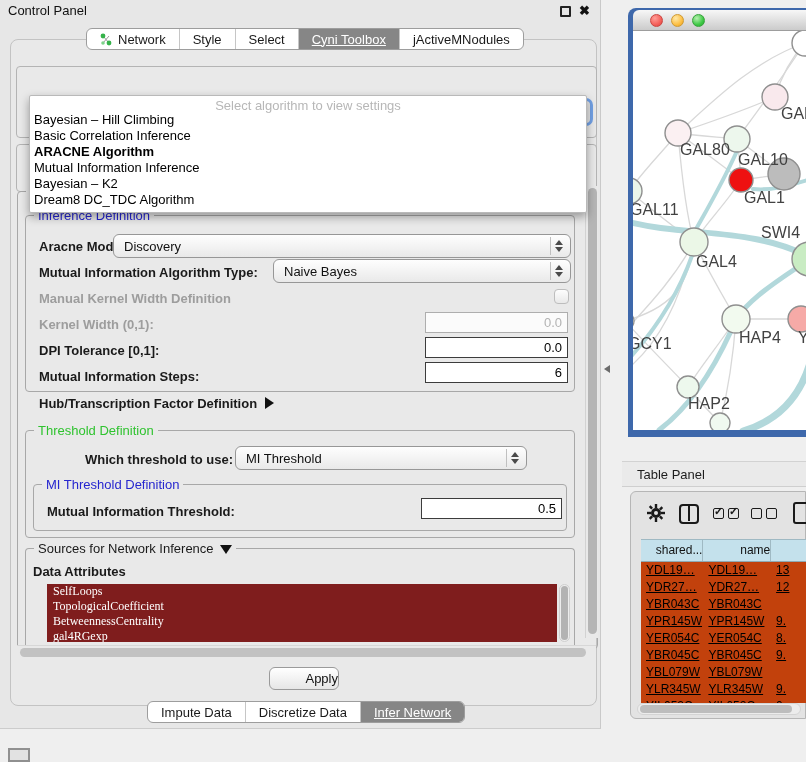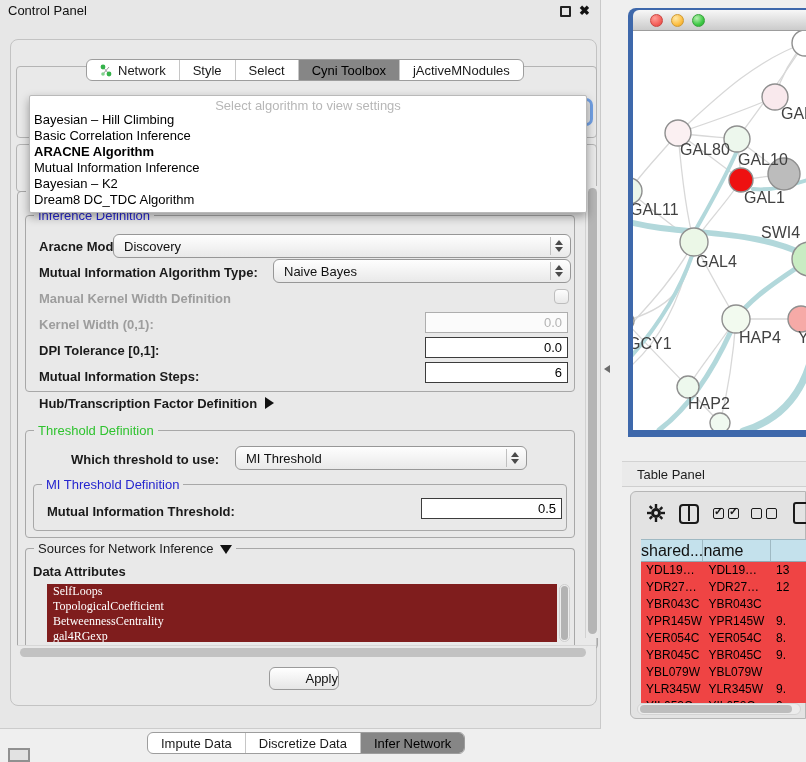--- a/index.html
+++ b/index.html
@@ -11,25 +11,25 @@
   .control-panel { position:absolute; left:0; top:8; width:601px; height:729px;
     background:#e7e7e7; border-right:1px solid #c9c9c9; border-bottom:1px solid #cccccc; }
   .cp-titlebar { position:absolute; left:0; top:0; width:100%; height:22px; }
   .cp-title { position:absolute; left:8px; top:3px; font-size:13px; color:#111; }
   .float-icon { position:absolute; left:560px; top:6px; width:11px; height:11px;
     border:2px solid #222; border-radius:1px; }
   .close-icon { position:absolute; left:579px; top:3px; font-size:13px; font-weight:bold; color:#111; }
 
   
   .seg-bar { position:absolute; display:flex; height:22px; background:#ffffff;
-    border:1px solid #9d9d9d; border-radius:6px; overflow:hidden; font-size:13px;margin-top:31px; }
+    border:1px solid #9d9d9d; border-radius:6px; overflow:hidden; font-size:13px; }
   .seg { display:flex; align-items:center; gap:5px; padding:0 13px; color:#1a1a1a;
     border-right:1px solid #c6c6c6; white-space:nowrap; }
   .seg:last-child { border-right:none; }
-  .seg.selected { background:#868686; color:#000000; }
+  .seg.selected { background:#868686; color:#ffffff;text-decoration:underline; }
   .top-tabs { left:86px; top:28px; z-index:6; }
   .bottom-tabs { left:147px; top:701px; z-index:6; }
   .net-tab-icon { width:13px; height:13px; }
 
   .cp-content { position:absolute; left:10px; top:39px; width:587px; height:667px;
     background:#e9e9e9; border:1px solid #c3c3c3; border-radius:8px;padding-left:47px; }
 
   
   .frag-group1 { position:absolute; left:5px; top:26px; width:581px; height:72px;
     border:1px solid #b4b4b4; border-radius:4px; }
@@ -134,23 +134,23 @@
     border:2.5px solid #1a1a1a; border-radius:4px; }
   .cols-icon::after { content:""; position:absolute; left:6.5px; top:0; width:2.5px; height:15px; background:#1a1a1a; }
   .mini-box { position:absolute; width:11px; height:11px; border:1.5px solid #1a1a1a; border-radius:2px; }
   .mini-box .tick { position:absolute; left:0px; top:-4px; font-size:11px; font-weight:bold; color:#1a1a1a; }
   .clip-icon { position:absolute; left:162px; top:2px; width:20px; height:22px;
     border:2.5px solid #1a1a1a; border-radius:3px; }
 
   .ttable { position:absolute; left:10px; top:47px; width:166px; }
   .thead { display:flex; height:23px; background:#c4e1ec; border-top:1px solid #9fb9c3;
     border-bottom:1px solid #8fa9b3; }
-  .th { font-size:16px; color:#111; text-align:left; line-height:21px;
+  .th { font-size:12px; color:#111; text-align:right; line-height:21px;
     border-right:1px solid #9fb9c3; overflow:hidden; white-space:nowrap; }
-  .trow { display:flex; height:17px; background:#ef4444; }
+  .trow { display:flex; height:17px; background:#c2410c;text-decoration:underline; }
   .td { font-size:12px; color:#000; line-height:17px; padding-left:5px;
     overflow:hidden; white-space:nowrap; }
   .c0 { width:70px; } .c1 { width:76px; } .c2 { width:40px; }
   .tbody { height:141px; overflow:hidden; background:#fff; }
   .tw-hscroll { position:absolute; left:6px; top:211px; width:164px; height:12px;
     background:#ececec; border:1px solid #d4d4d4; border-radius:6px; }
   .tw-hthumb { position:absolute; left:2px; top:1px; width:152px; height:8px;
     background:#bdbdbd; border-radius:4px; }
 
   .corner-icon { position:absolute; left:8px; top:748px; width:22px; height:14px;
@@ -252,21 +252,21 @@
       <input class="tfield" style="left: 414px; top: 322px; width: 143px;" value="6">
 
       <span class="lbl" style="left:28px; top:356px;">
         <span>Hub/Transcription Factor Definition</span><i class="tri-right"></i>
       </span>
 
       <div class="group" style="left:14px; top:390px; width:550px; height:108px;">
         <span class="group-title green">Threshold Definition</span>
       </div>
 
-      <span class="lbl" style="left:60px; top:412px;text-align:right;">Which threshold to use:</span>
+      <span class="lbl" style="left:74px; top:412px;text-align:right;">Which threshold to use:</span>
       <div class="combo" style="left:224px; top:406px; width:292px;">
         <span>MI Threshold</span>
         <span class="stepper">
             <i class="arr-up"></i>
             <i class="arr-dn"></i>
           </span>
       </div>
 
       <div class="group" style="left:22px; top:444px; width:534px; height:47px;">
         <span class="group-title blue">MI Threshold Definition</span>

